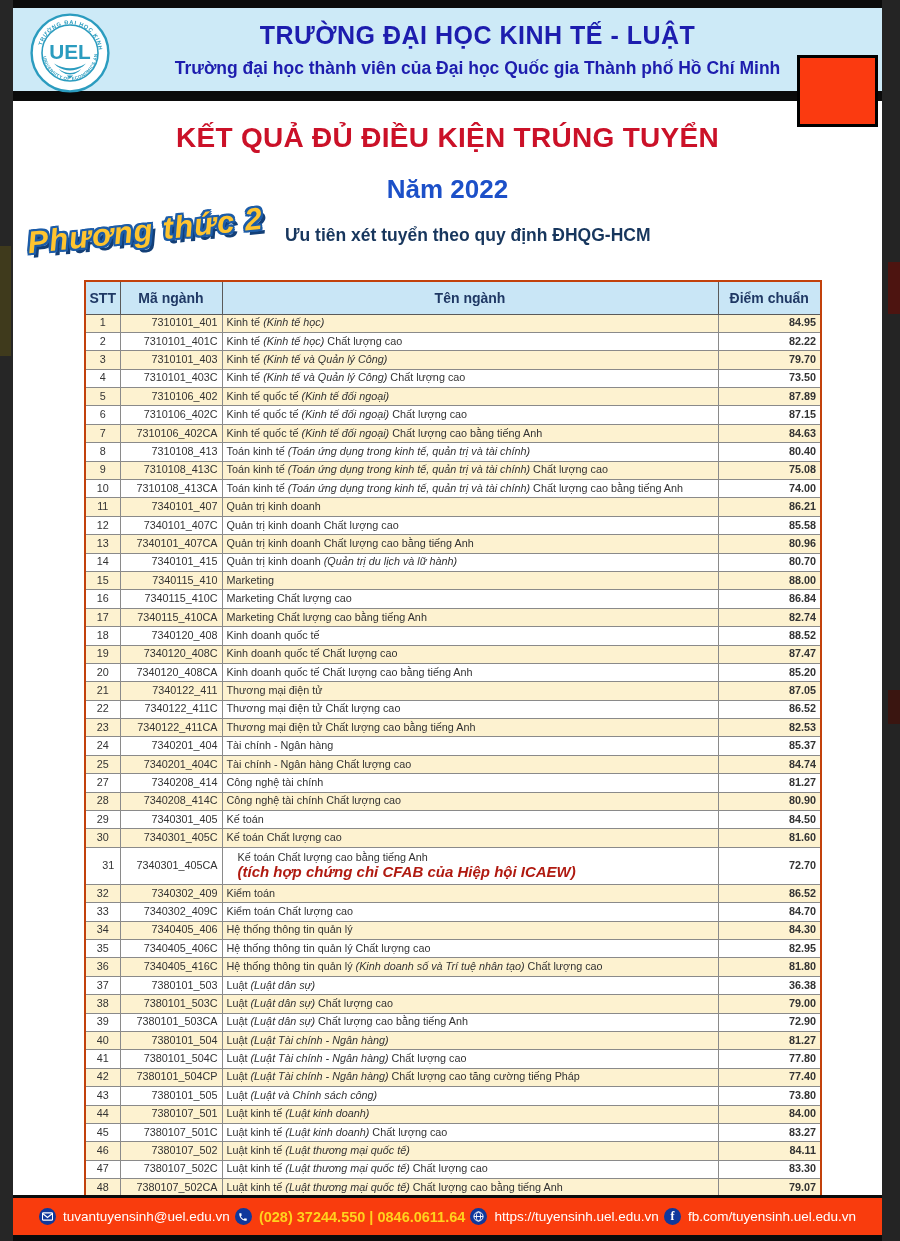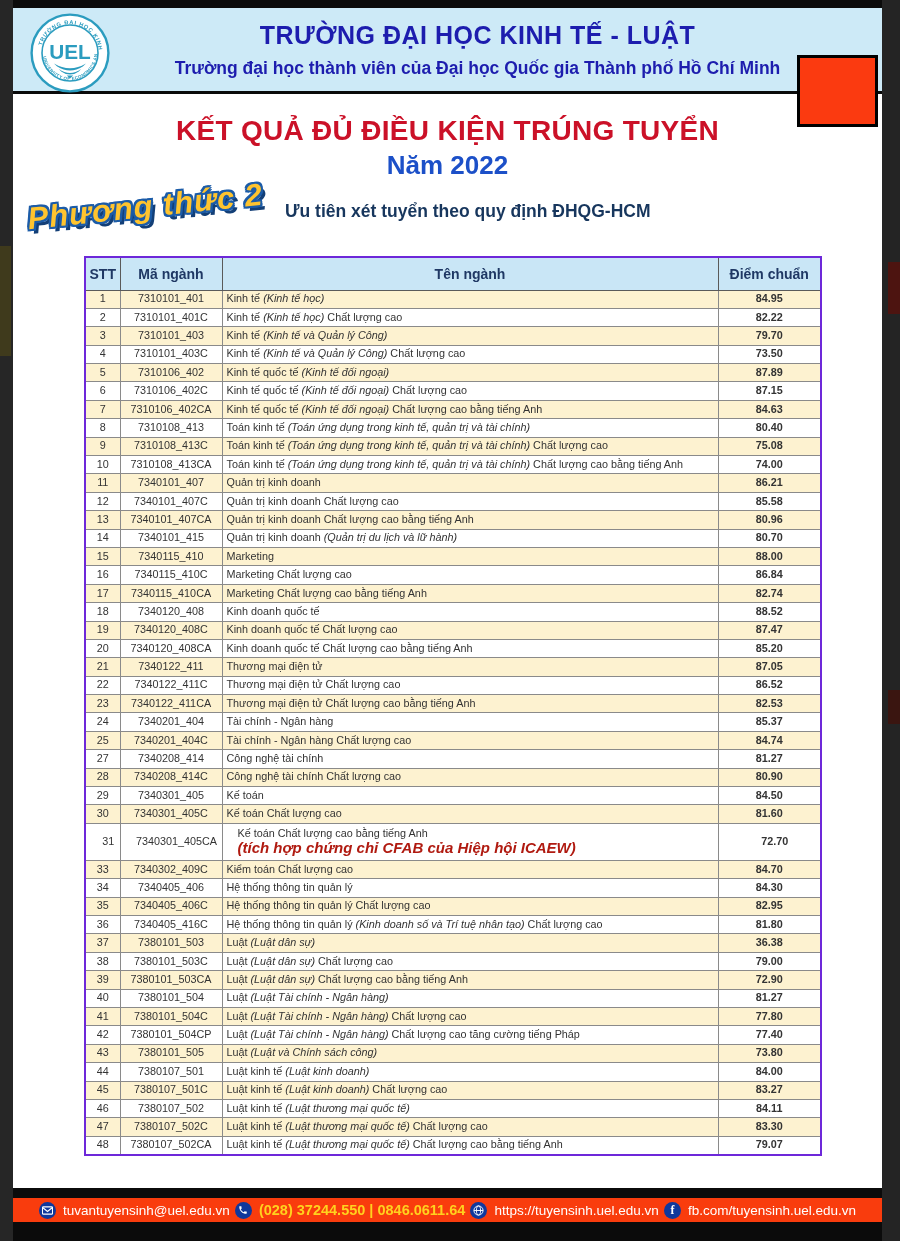--- a/index.html
+++ b/index.html
@@ -31,29 +31,29 @@
     text-align:center; padding-top:8px; padding-left:60px;
     color:#1d1dae; font-size:17.5px; font-weight:bold;
   }
   .red-square {
     position:absolute; left:797px; top:55px; width:81px; height:72px;
     background:#fb3a10; border:3px solid #000; z-index:6;
   }
 
   
   .panel {
-    position:absolute; left:13px; top:94px; width:869px; height:1094px;
+    position:absolute; left:13px; top:101px; width:869px; height:1094px;
     background:#ffffff; overflow:hidden;
   }
   .main-title {
     margin-top:21px; text-align:center;
     color:#cb1128; font-size:28px; font-weight:800; letter-spacing:.3px;
   }
   .year-title {
-    margin-top:3px; text-align:center;
+    margin-top:20px; text-align:center;
     color:#1c50c8; font-size:26px; font-weight:800;
   }
   .badge-row { position:relative; height:58px; margin-top:6px; }
   .badge {
     position:absolute; left:14px; top:2px;
     font-size:31px; font-weight:800; font-style:italic;
     color:#ffc42e; transform:rotate(-6deg); letter-spacing:1px;
     text-shadow:
       -2px -2px 0 #1c5ca8, 2px -2px 0 #1c5ca8,
       -2px 2px 0 #1c5ca8, 2px 2px 0 #1c5ca8,
@@ -80,52 +80,52 @@
     position:absolute; left:30px; top:140px;
     font-size:260px; font-weight:800; color:rgba(150,200,230,.16);
     letter-spacing:10px;
   }
 
   
   table.results {
     position:relative; z-index:2;
     margin-left:71px; margin-top:11px;
     width:736px; border-collapse:collapse; table-layout:fixed;
-    border:2px solid #6d28d9;
+    border:2px solid #c2410c;
     background:transparent;
   }
   table.results col.w-stt   { width:35px; }
   table.results col.w-code  { width:102px; }
   table.results col.w-name  { width:496px; }
   table.results col.w-score { width:103px; }
   table.results th {
     height:33px; background:#c9e6f6; color:#1f3864;
     font-size:14px; font-weight:bold; border:1px solid #5a5a5a;
   }
   table.results td {
     height:18.4px; border:1px solid #8a8a8a;
     font-size:10.8px; color:#333; line-height:1.1;
     padding:0 4px; background:#fff; overflow:hidden; white-space:nowrap;
   }
   table.results tbody tr:nth-child(odd) td { background:#fdf2d0; }
   td.c-stt  { text-align:center; }
-  td.c-code { text-align:center;margin-top:12px; }
+  td.c-code { text-align:right;margin-top:12px; }
   td.c-name { text-align:left; }
   td.c-name i { font-style:italic; }
   td.c-name .note {
     color:#b01a10; font-weight:bold; font-style:italic; font-size:15px;
   }
   td.c-score {
-    text-align:center; color:#b01a10; font-weight:bold; font-size:11.5px;
+    text-align:right; color:#b01a10; font-weight:bold; font-size:11.5px;
   }
   tr.tall td { height:37px; white-space:normal;padding-left:15px; }
 
   
   .footer {
-    position:absolute; left:13px; top:1198px; width:869px; height:24px;
+    position:absolute; left:13px; top:1198px; width:869px; height:37px;
     background:#f93c0d; display:flex; align-items:center;
     justify-content:space-between; padding:0 26px; z-index:5;
   }
   .f-item { display:flex; align-items:center; gap:7px; }
   .f-icon {
     width:17px; height:17px; border-radius:50%;
     background:#10389c; display:flex; align-items:center; justify-content:center;
     flex:none;
   }
   .f-icon svg { display:block; }
@@ -373,20 +373,26 @@
           <td class="c-name">Kế toán Chất lượng cao</td>
           <td class="c-score">81.60</td>
         </tr>
         <tr class="tall">
           <td class="c-stt">31</td>
           <td class="c-code">7340301_405CA</td>
           <td class="c-name">Kế toán Chất lượng cao bằng tiếng Anh<div class="note">(tích hợp chứng chỉ CFAB của Hiệp hội ICAEW)</div></td>
           <td class="c-score">72.70</td>
         </tr>
         <tr>
+          <td class="c-stt">32</td>
+          <td class="c-code">7340302_409</td>
+          <td class="c-name">Kiểm toán</td>
+          <td class="c-score">86.52</td>
+        </tr>
+        <tr>
           <td class="c-stt">33</td>
           <td class="c-code">7340302_409C</td>
           <td class="c-name">Kiểm toán Chất lượng cao</td>
           <td class="c-score">84.70</td>
         </tr>
         <tr>
           <td class="c-stt">34</td>
           <td class="c-code">7340405_406</td>
           <td class="c-name">Hệ thống thông tin quản lý</td>
           <td class="c-score">84.30</td>

